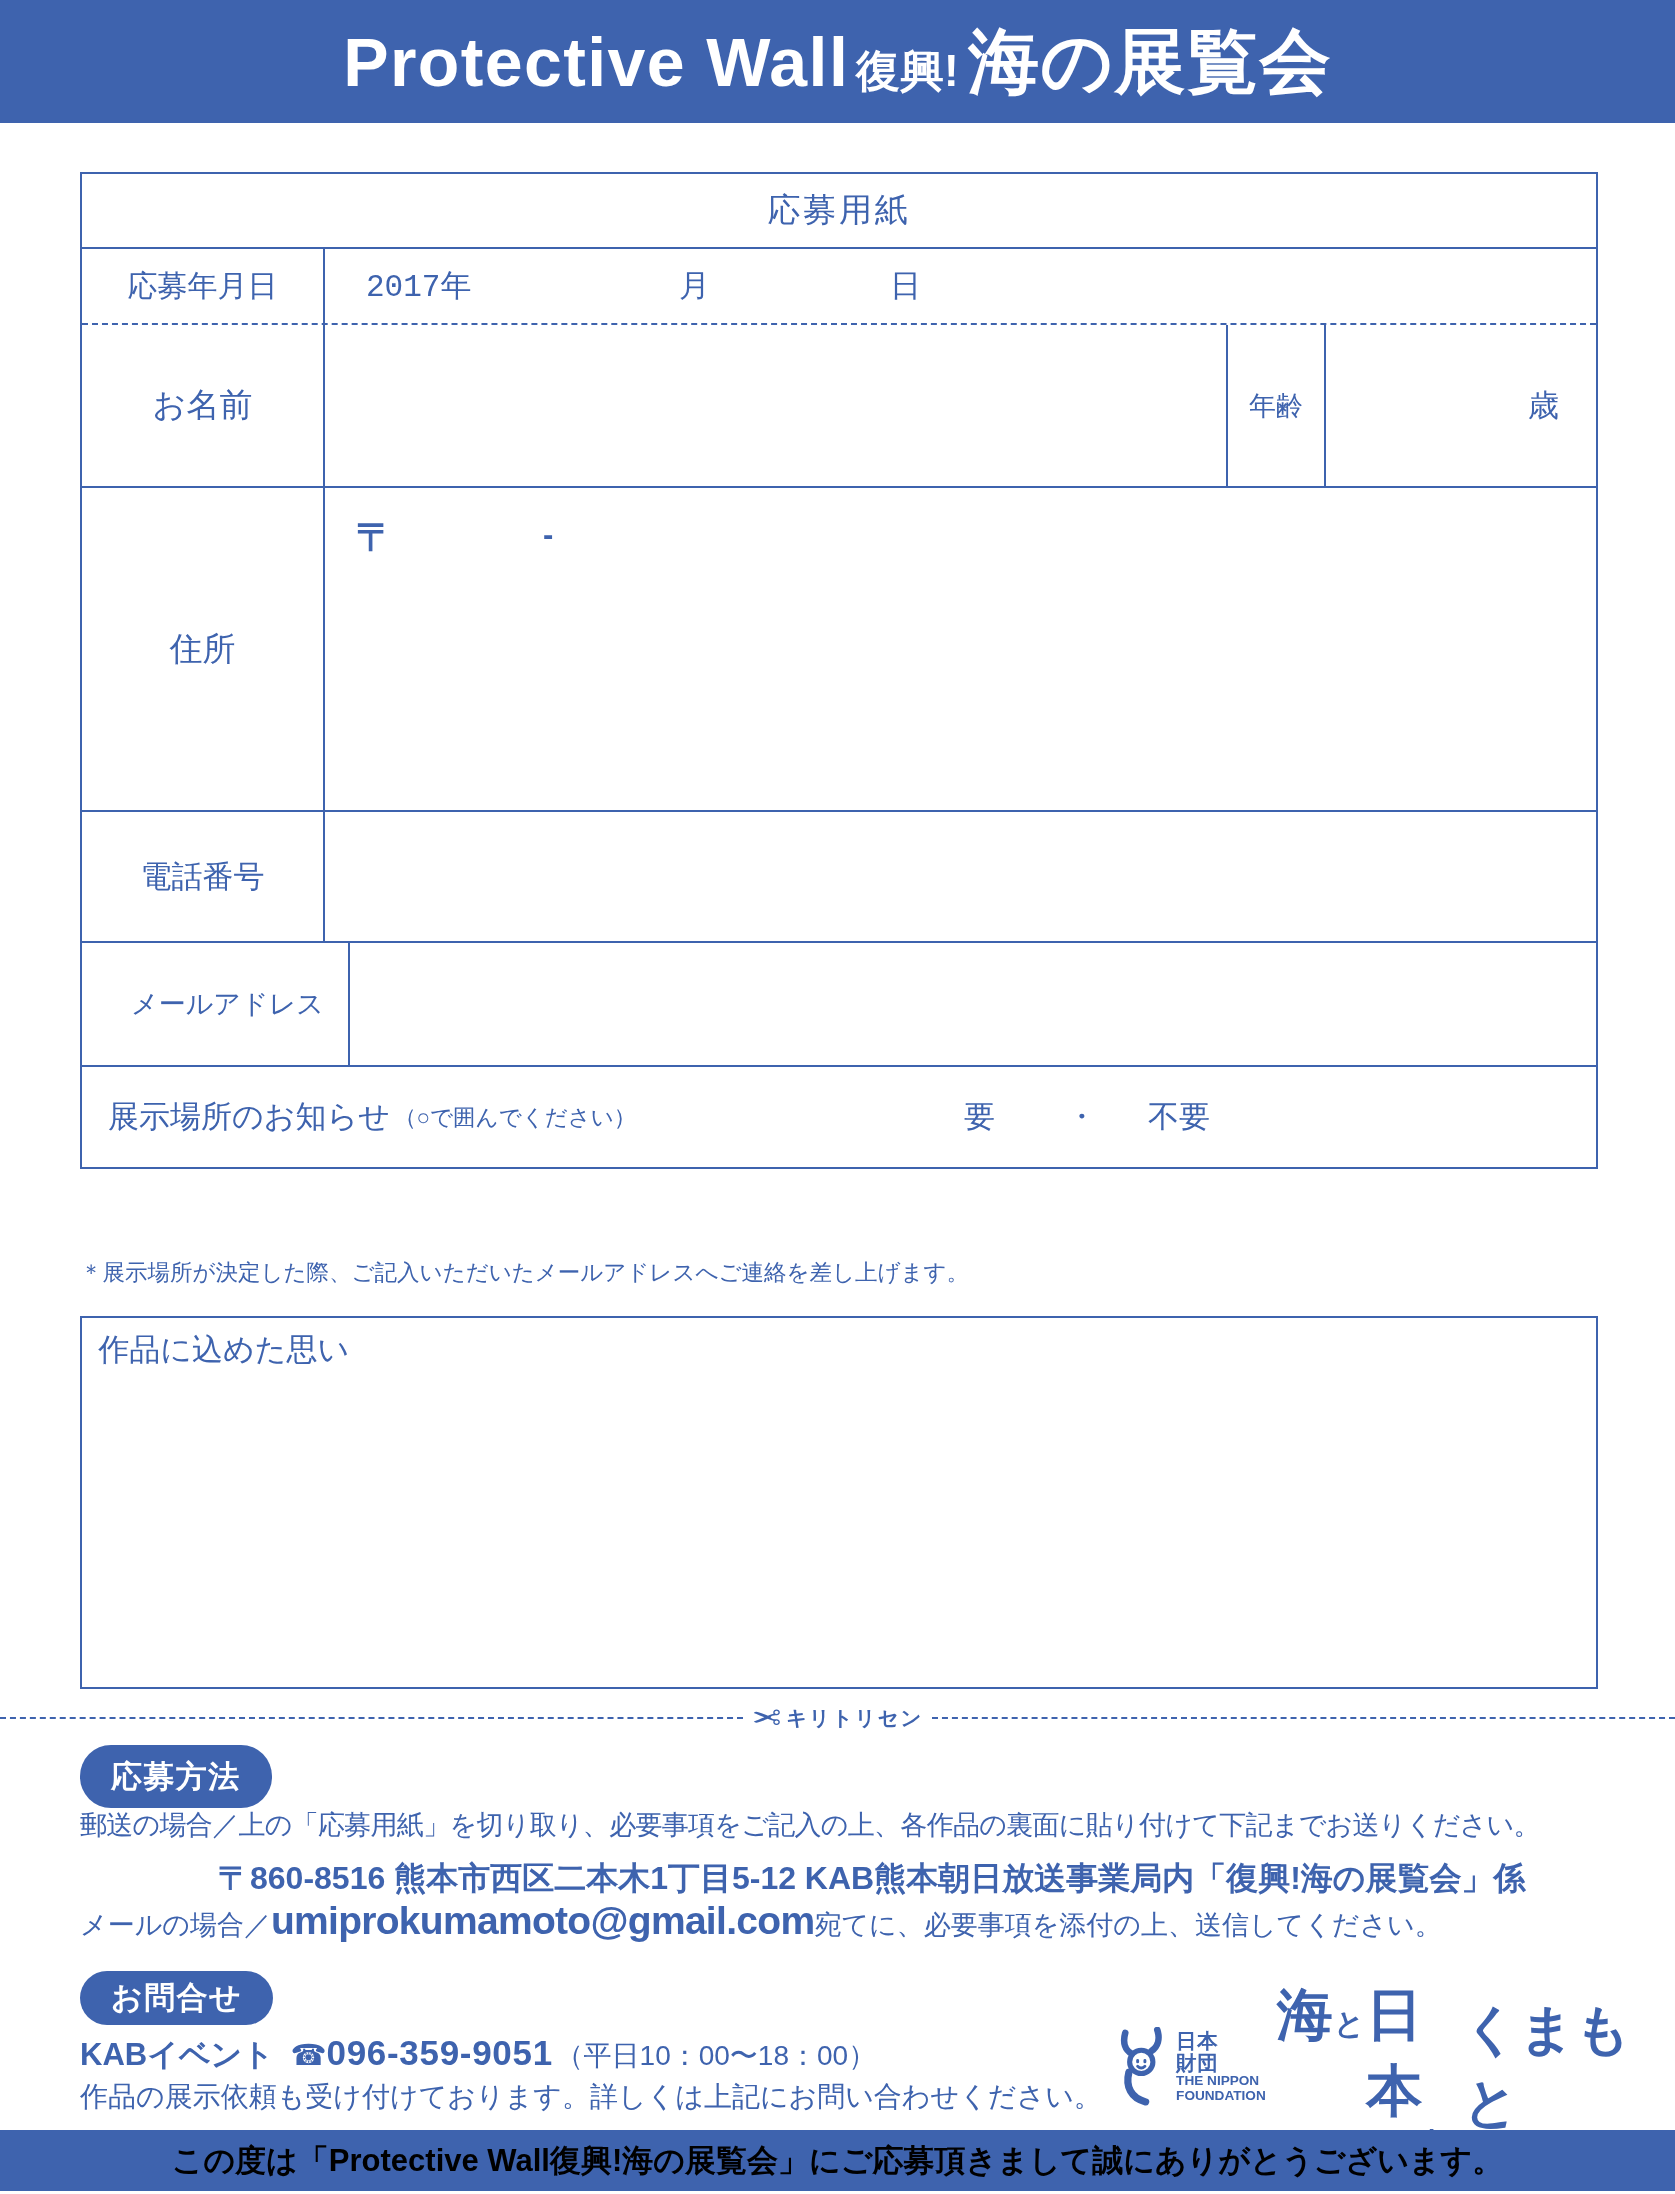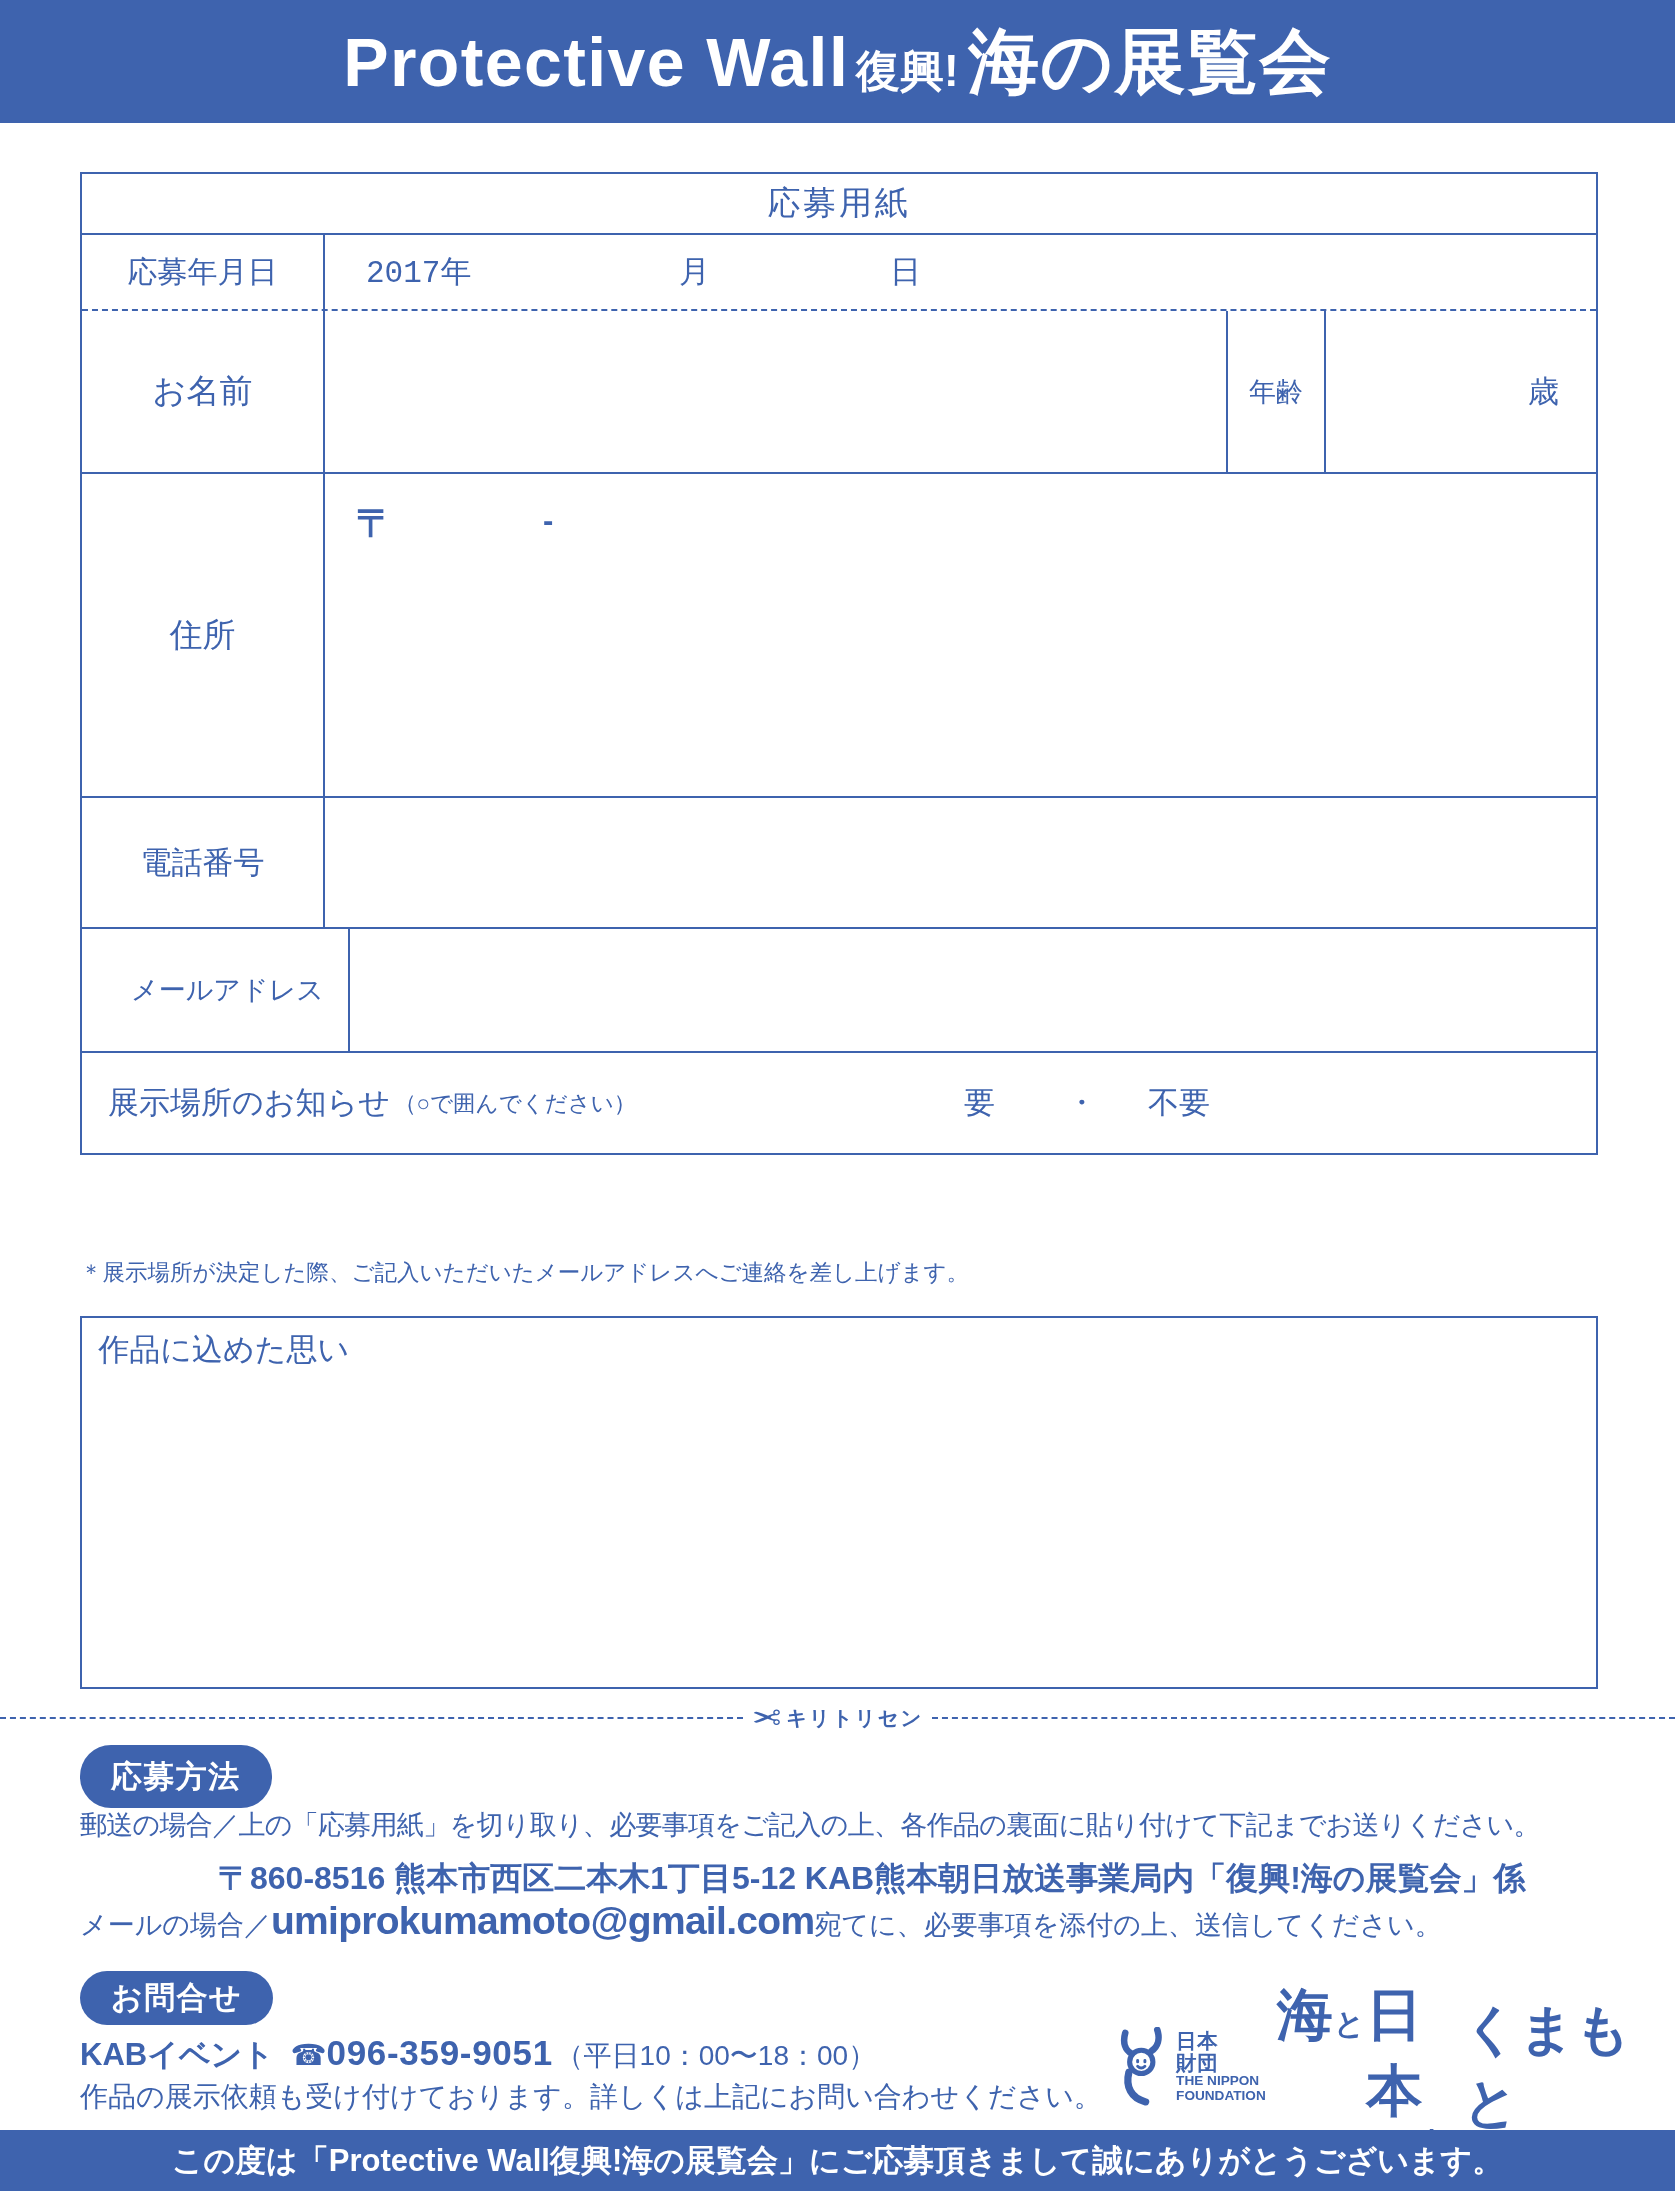--- a/index.html
+++ b/index.html
@@ -24,21 +24,21 @@
     border:2.7px solid #3e63ae; background:#fff;
   }
   .trow { display:flex; border-top:2px solid #3e63ae; position:relative; }
   .trow.first { border-top:none; }
   .trow.dashed-top { border-top:2px dashed #3e63ae; }
   .lbl {
     width:243px; flex:0 0 243px; border-right:2px solid #3e63ae;
     display:flex; align-items:center; justify-content:center; text-align:center;
   }
   .val { flex:1 1 auto; position:relative; }
-  .h-header { height:59px; align-items:center; justify-content:center; display:flex; }
+  .h-header { height:73px; align-items:center; justify-content:center; display:flex; }
   .h-date { height:76px; }
   .h-furi { height:71px; }
   .h-name { height:163px; }
   .h-addr { height:324px; }
   .h-phone { height:131px; }
   .h-mail { height:124px;padding-left:25px; }
   .h-venue { height:102px; }
   .form-title { font-size:33px; letter-spacing:2.7px; }
   .f44 { font-size:30px; } .f46 { font-size:31px; } .f48 { font-size:33px; }
   .f40 { font-size:27px; } .f36 { font-size:24.5px; }
@@ -102,21 +102,21 @@
   .umi-line1 { display:flex; align-items:baseline; }
   .umi-sea, .umi-japan { font-size:56px; font-weight:700; }
   .umi-and { font-size:30px; font-weight:700; margin:0 1.4px; }
   .umi-line2 { display:flex; align-items:baseline; justify-content:flex-end; margin-top:-5.4px; }
   .umi-project { font-size:18.4px; font-weight:700; letter-spacing:4.8px; }
   .umi-in { font-size:26px; font-weight:700; margin-left:11px; }
   .kumamoto { font-size:54px; font-weight:700; margin-left:12.3px; letter-spacing:0.7px; }
   
   .banner-bottom {
     position:absolute; left:0; top:2130px; width:1675px; height:61px;
-    background:#3e63ae; color:#ffffff; display:flex; align-items:center; justify-content:center;
+    background:#3e63ae; color:#000000; display:flex; align-items:center; justify-content:center;
     font-size:31px; font-weight:700; white-space:nowrap;
   }
 </style>
 </head>
 <body>
 
 <div class="banner-top">
   <span class="t-serif">Protective Wall</span><span class="t-fukko">復興!</span><span class="t-main">海の展覧会</span>
 </div>
 

